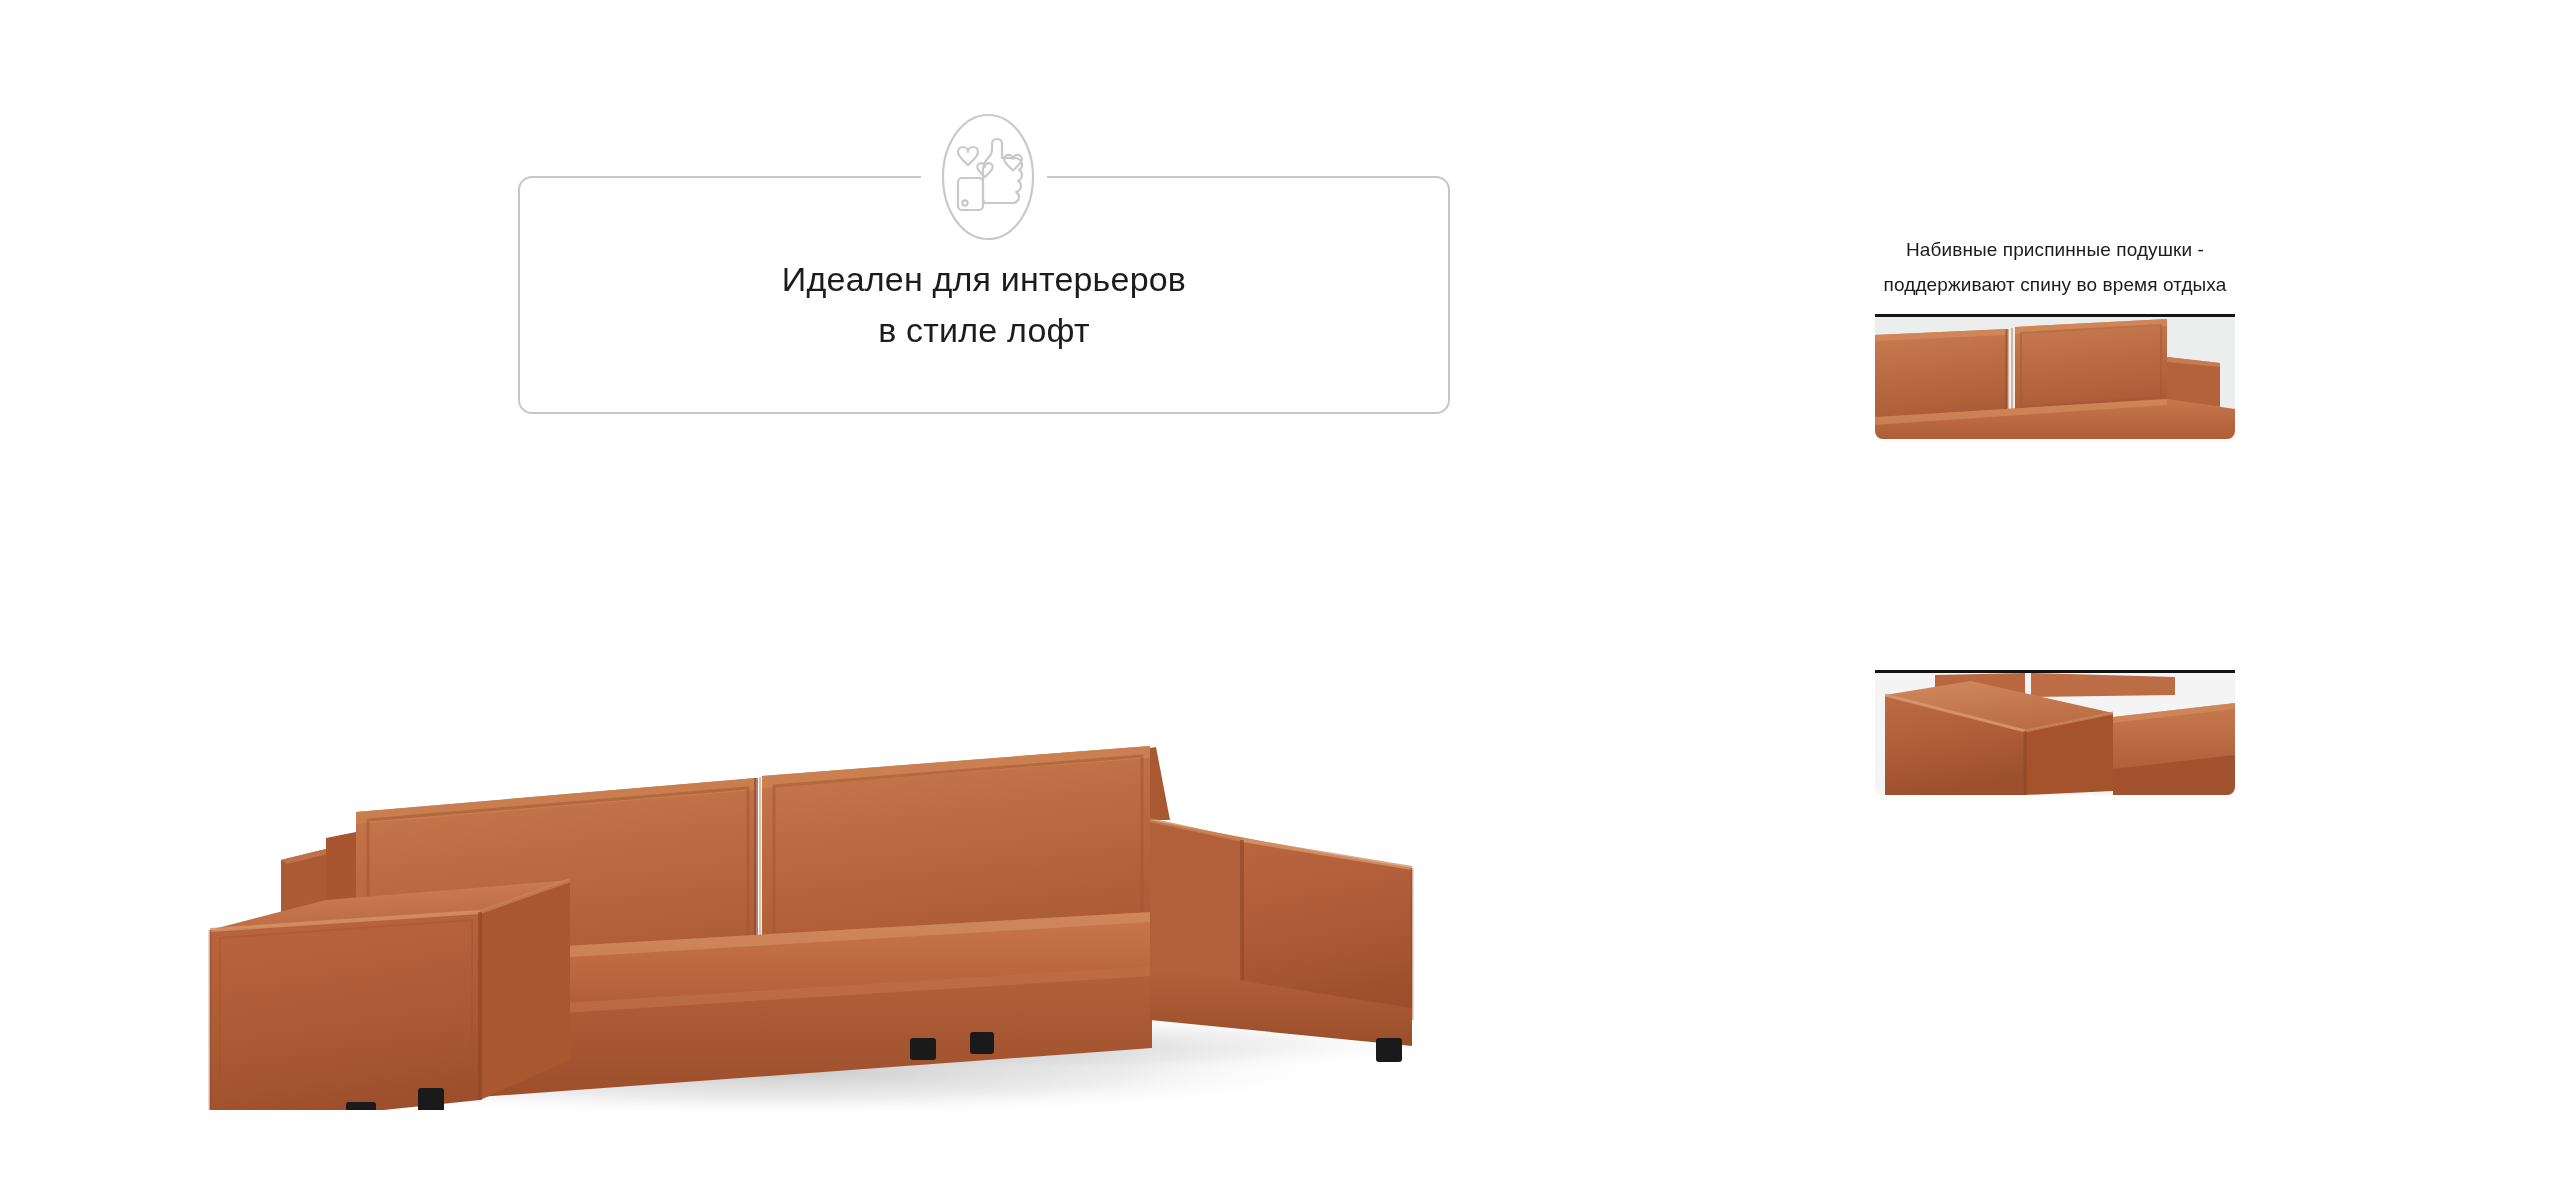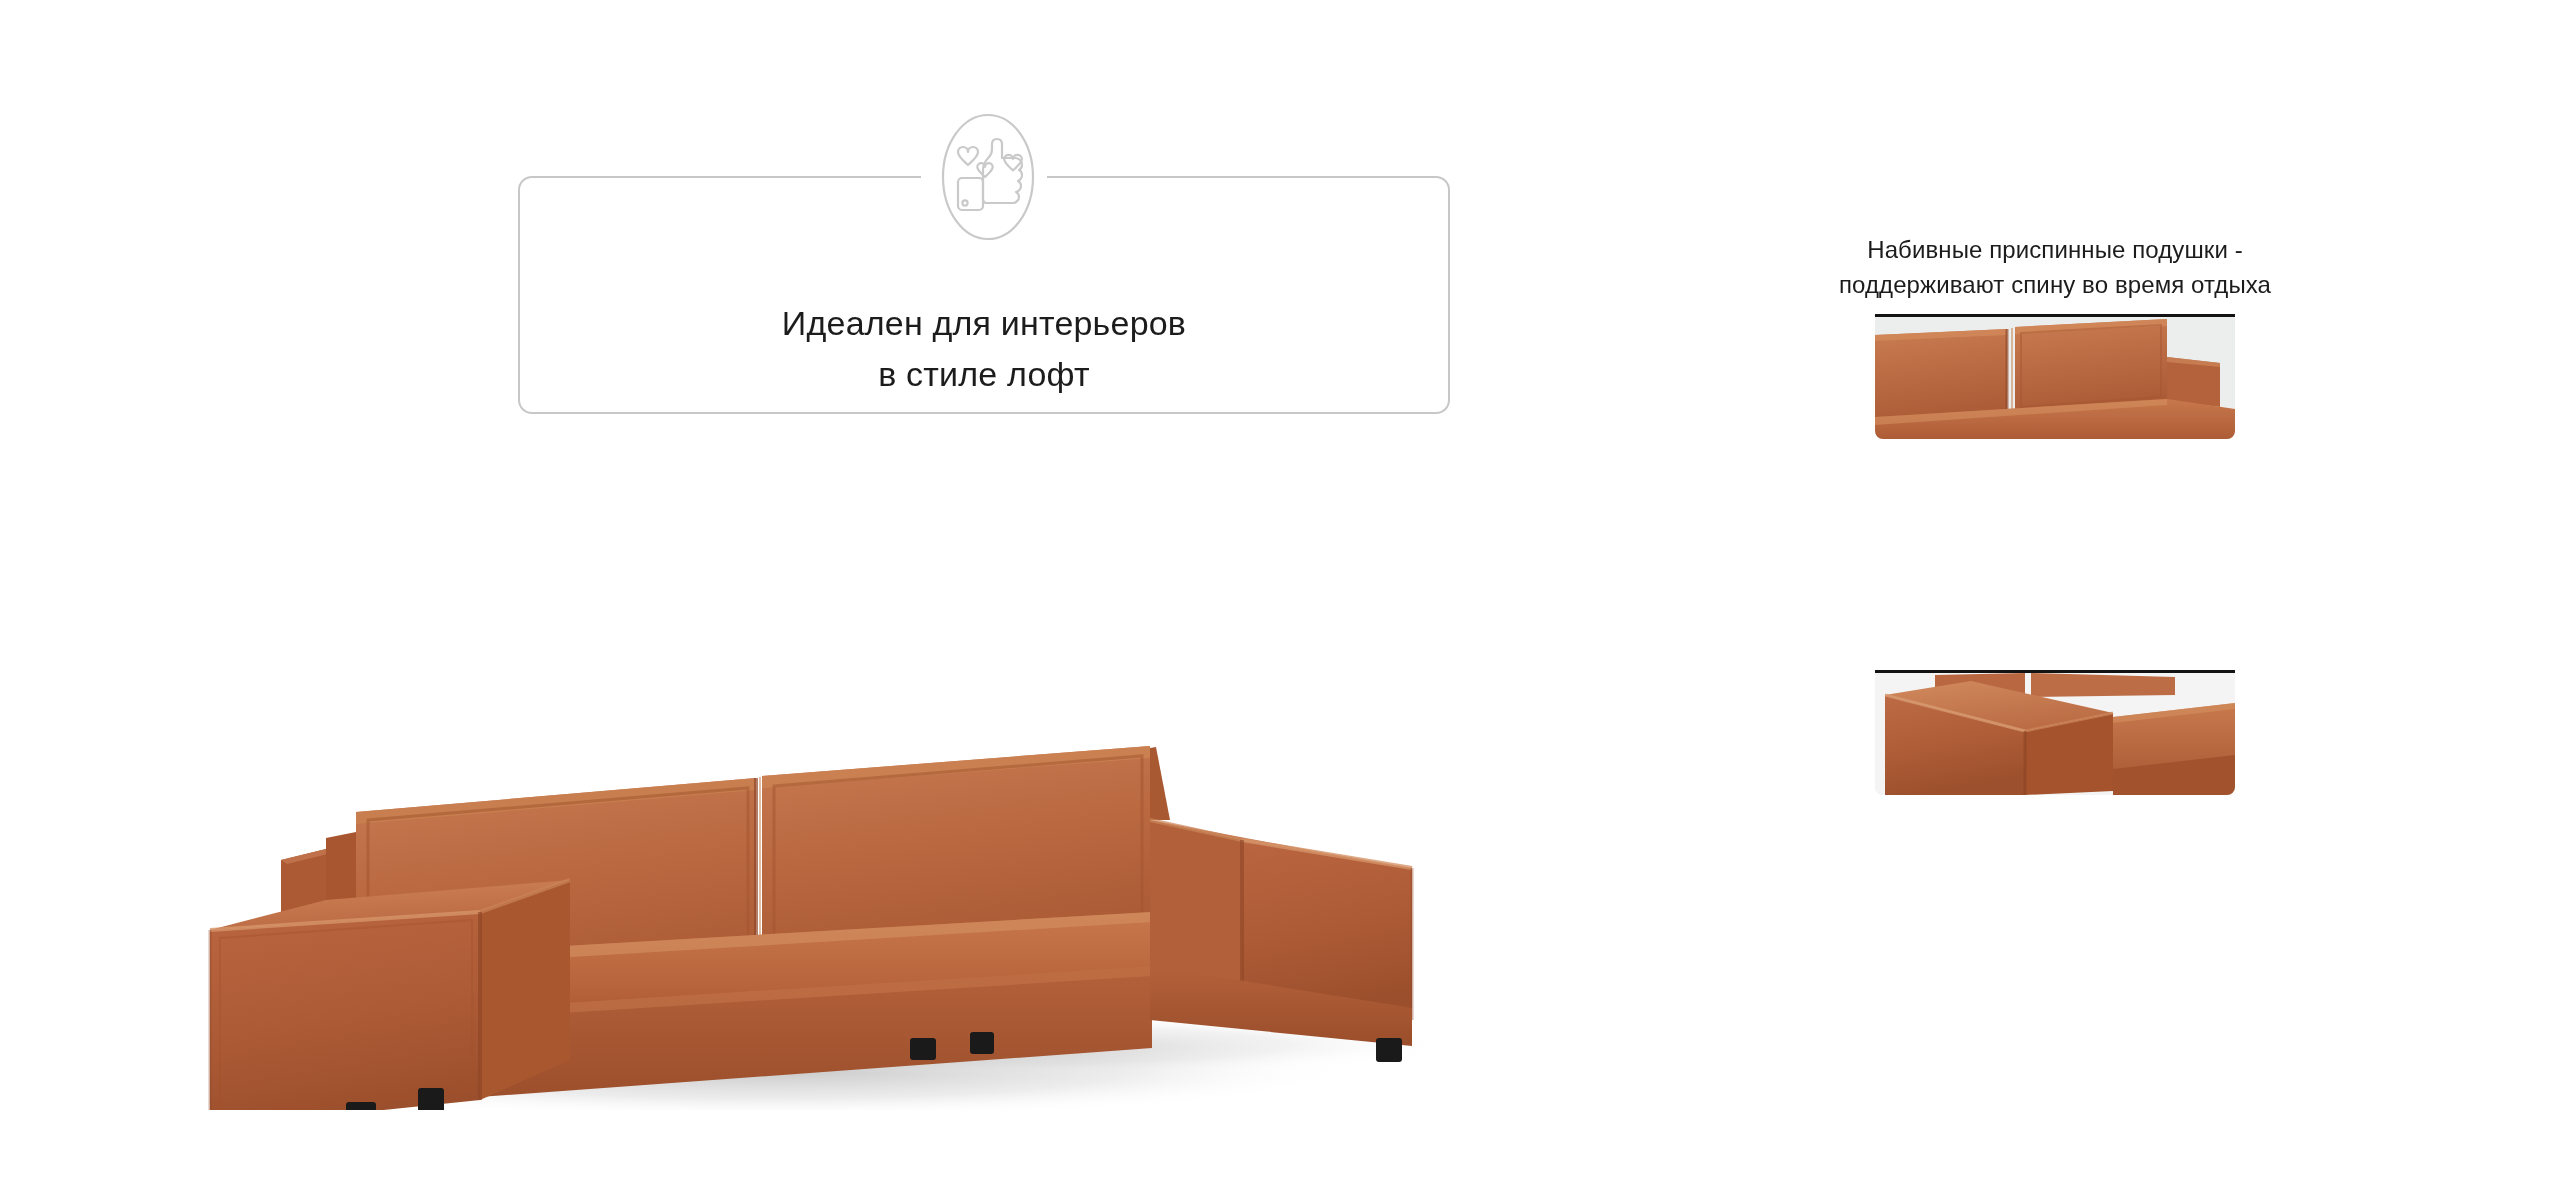--- a/index.html
+++ b/index.html
@@ -51,21 +51,20 @@
     left: 0;
     right: 0;
     top: 76px;
     text-align: center;
     font-size: 34px;
     line-height: 51px;
     font-weight: 300;
     color: #1c1c1c;
     letter-spacing: 0.2px;
     white-space: pre-line;
-    margin-top: 44px;
   }
 
   .badge {
     position: absolute;
     left: 927px;
     top: 104px;
     width: 122px;
     height: 146px;
     z-index: 3;
   }
@@ -85,21 +84,21 @@
   .feature {
     position: absolute;
     width: 470px;
     left: 1820px;
   }
   .feature-1 { top: 232px; }
   .feature-2 { top: 658px; }
 
   .feature-caption {
     text-align: center;
-    font-size: 24px;
+    font-size: 19px;
     line-height: 35px;
     font-weight: 300;
     color: #1c1c1c;
     letter-spacing: 0.1px;
     white-space: pre-line;
   }
 
   .feature-rule {
     width: 360px;
     height: 3px;

